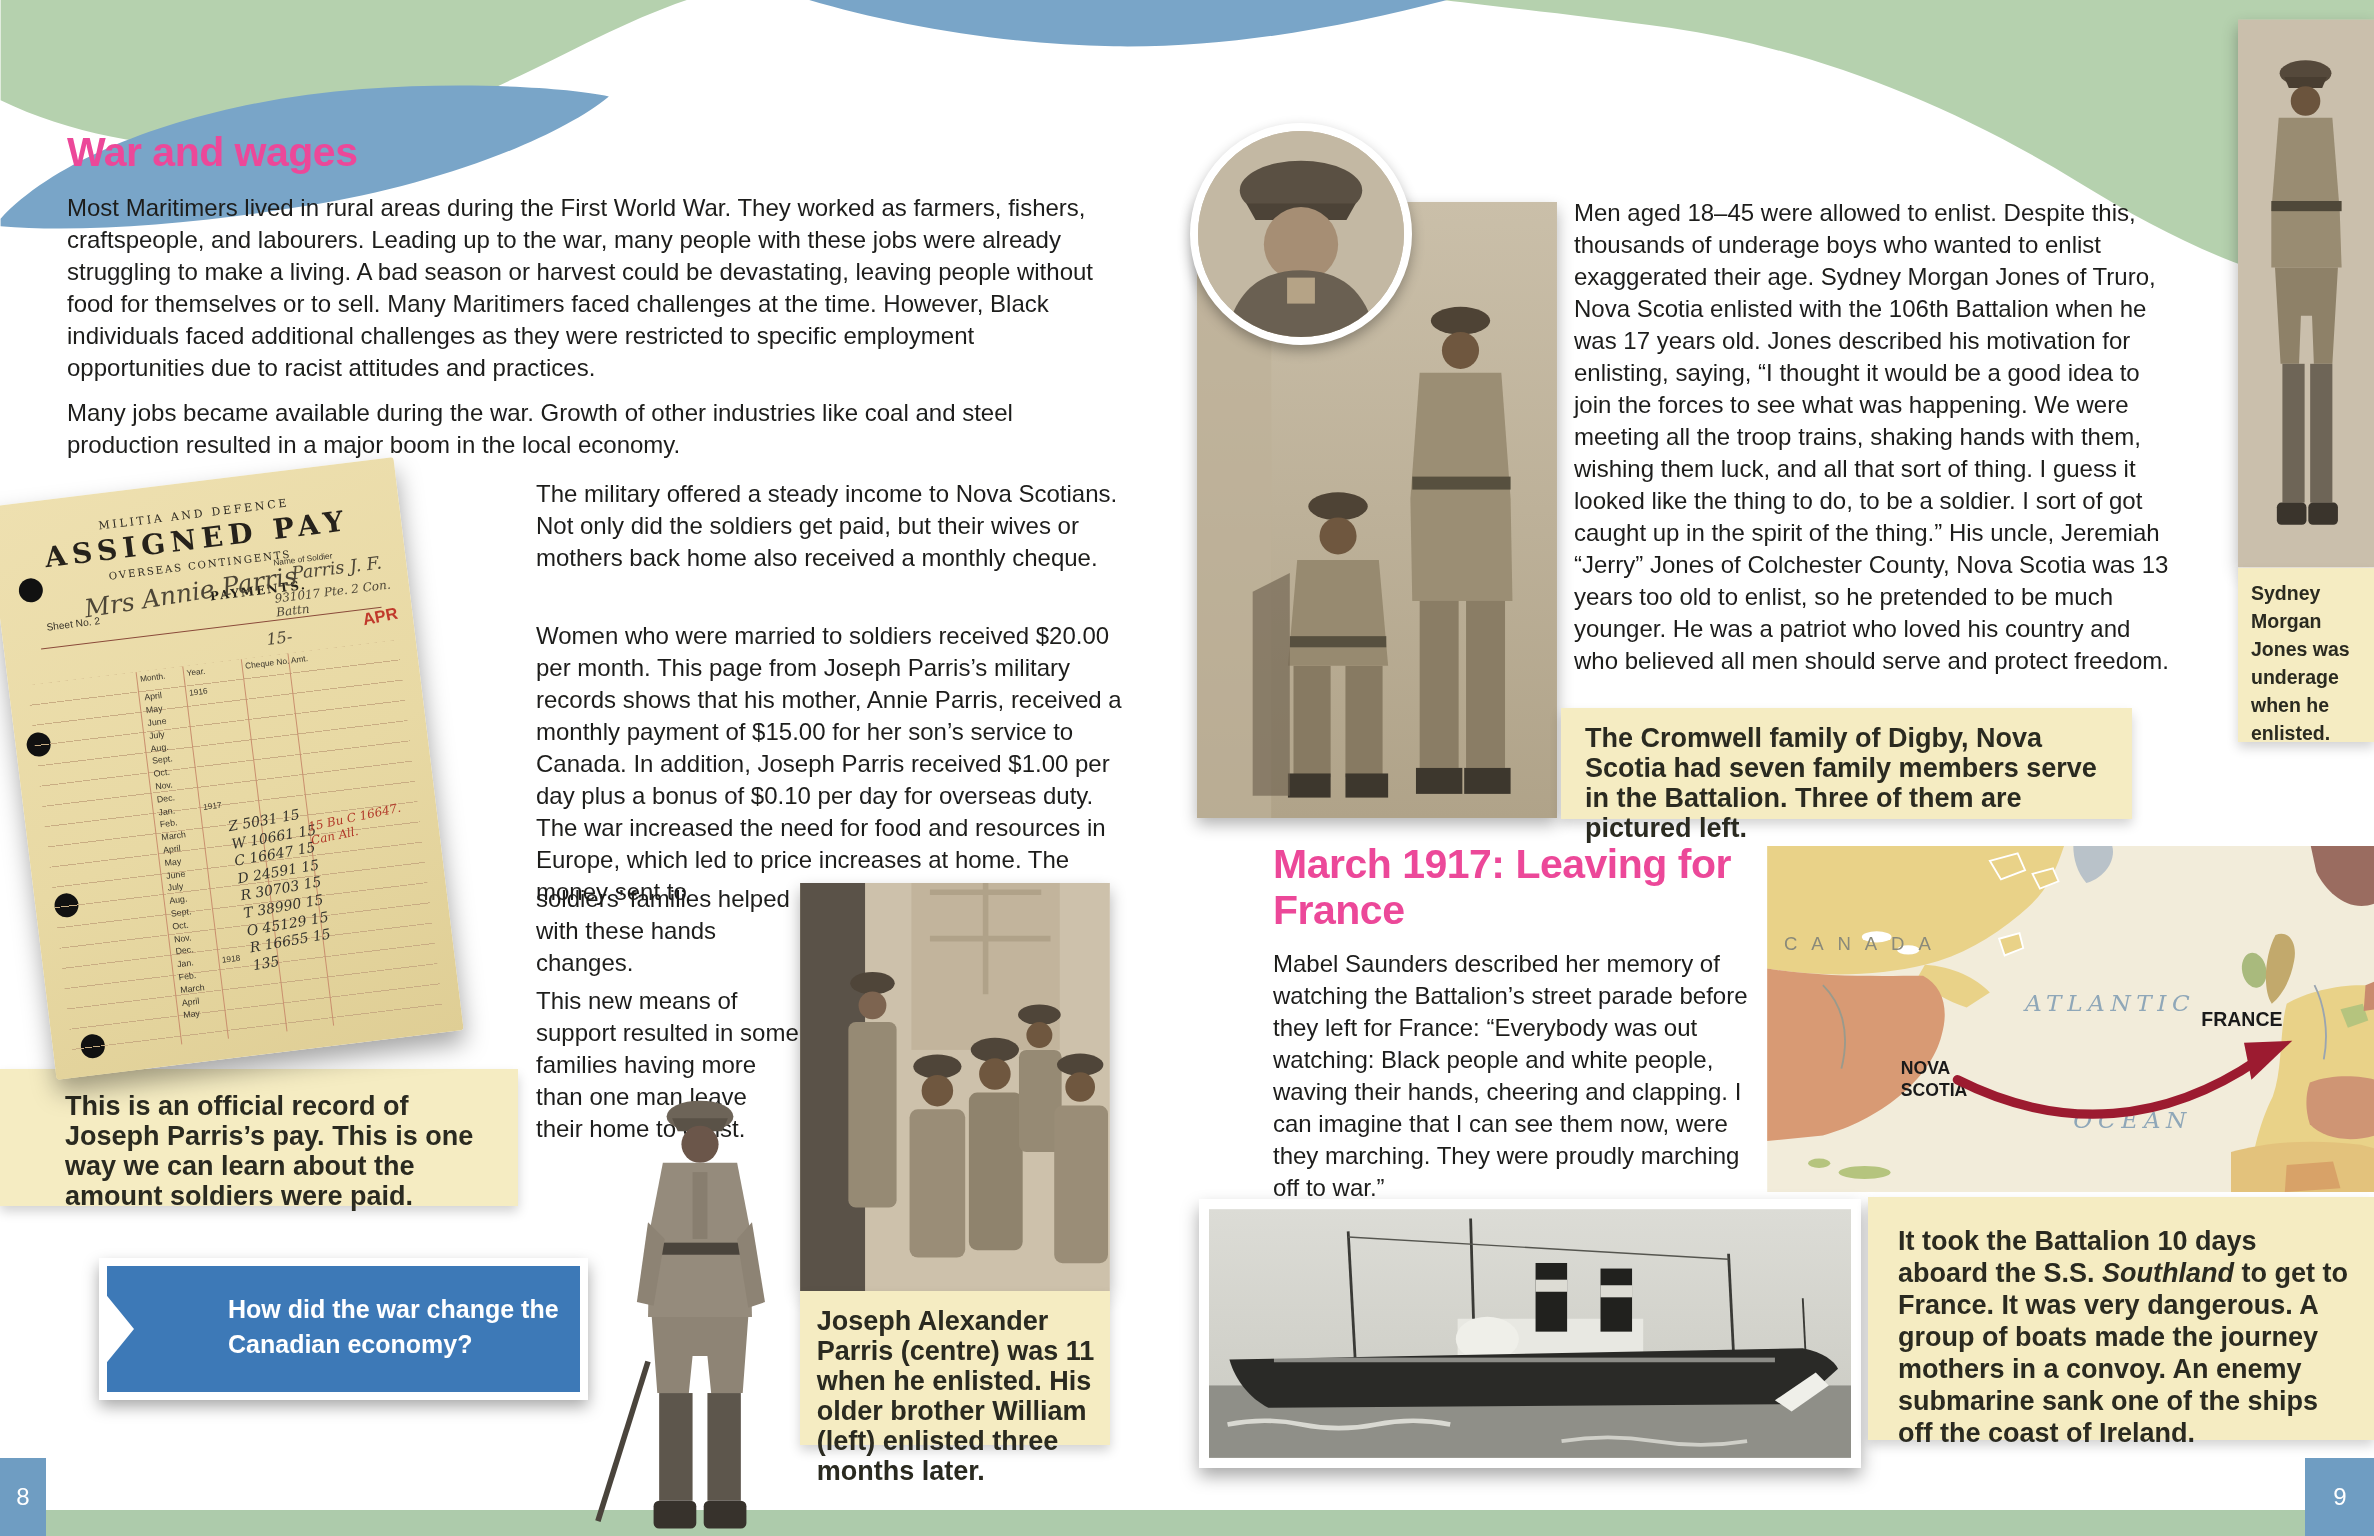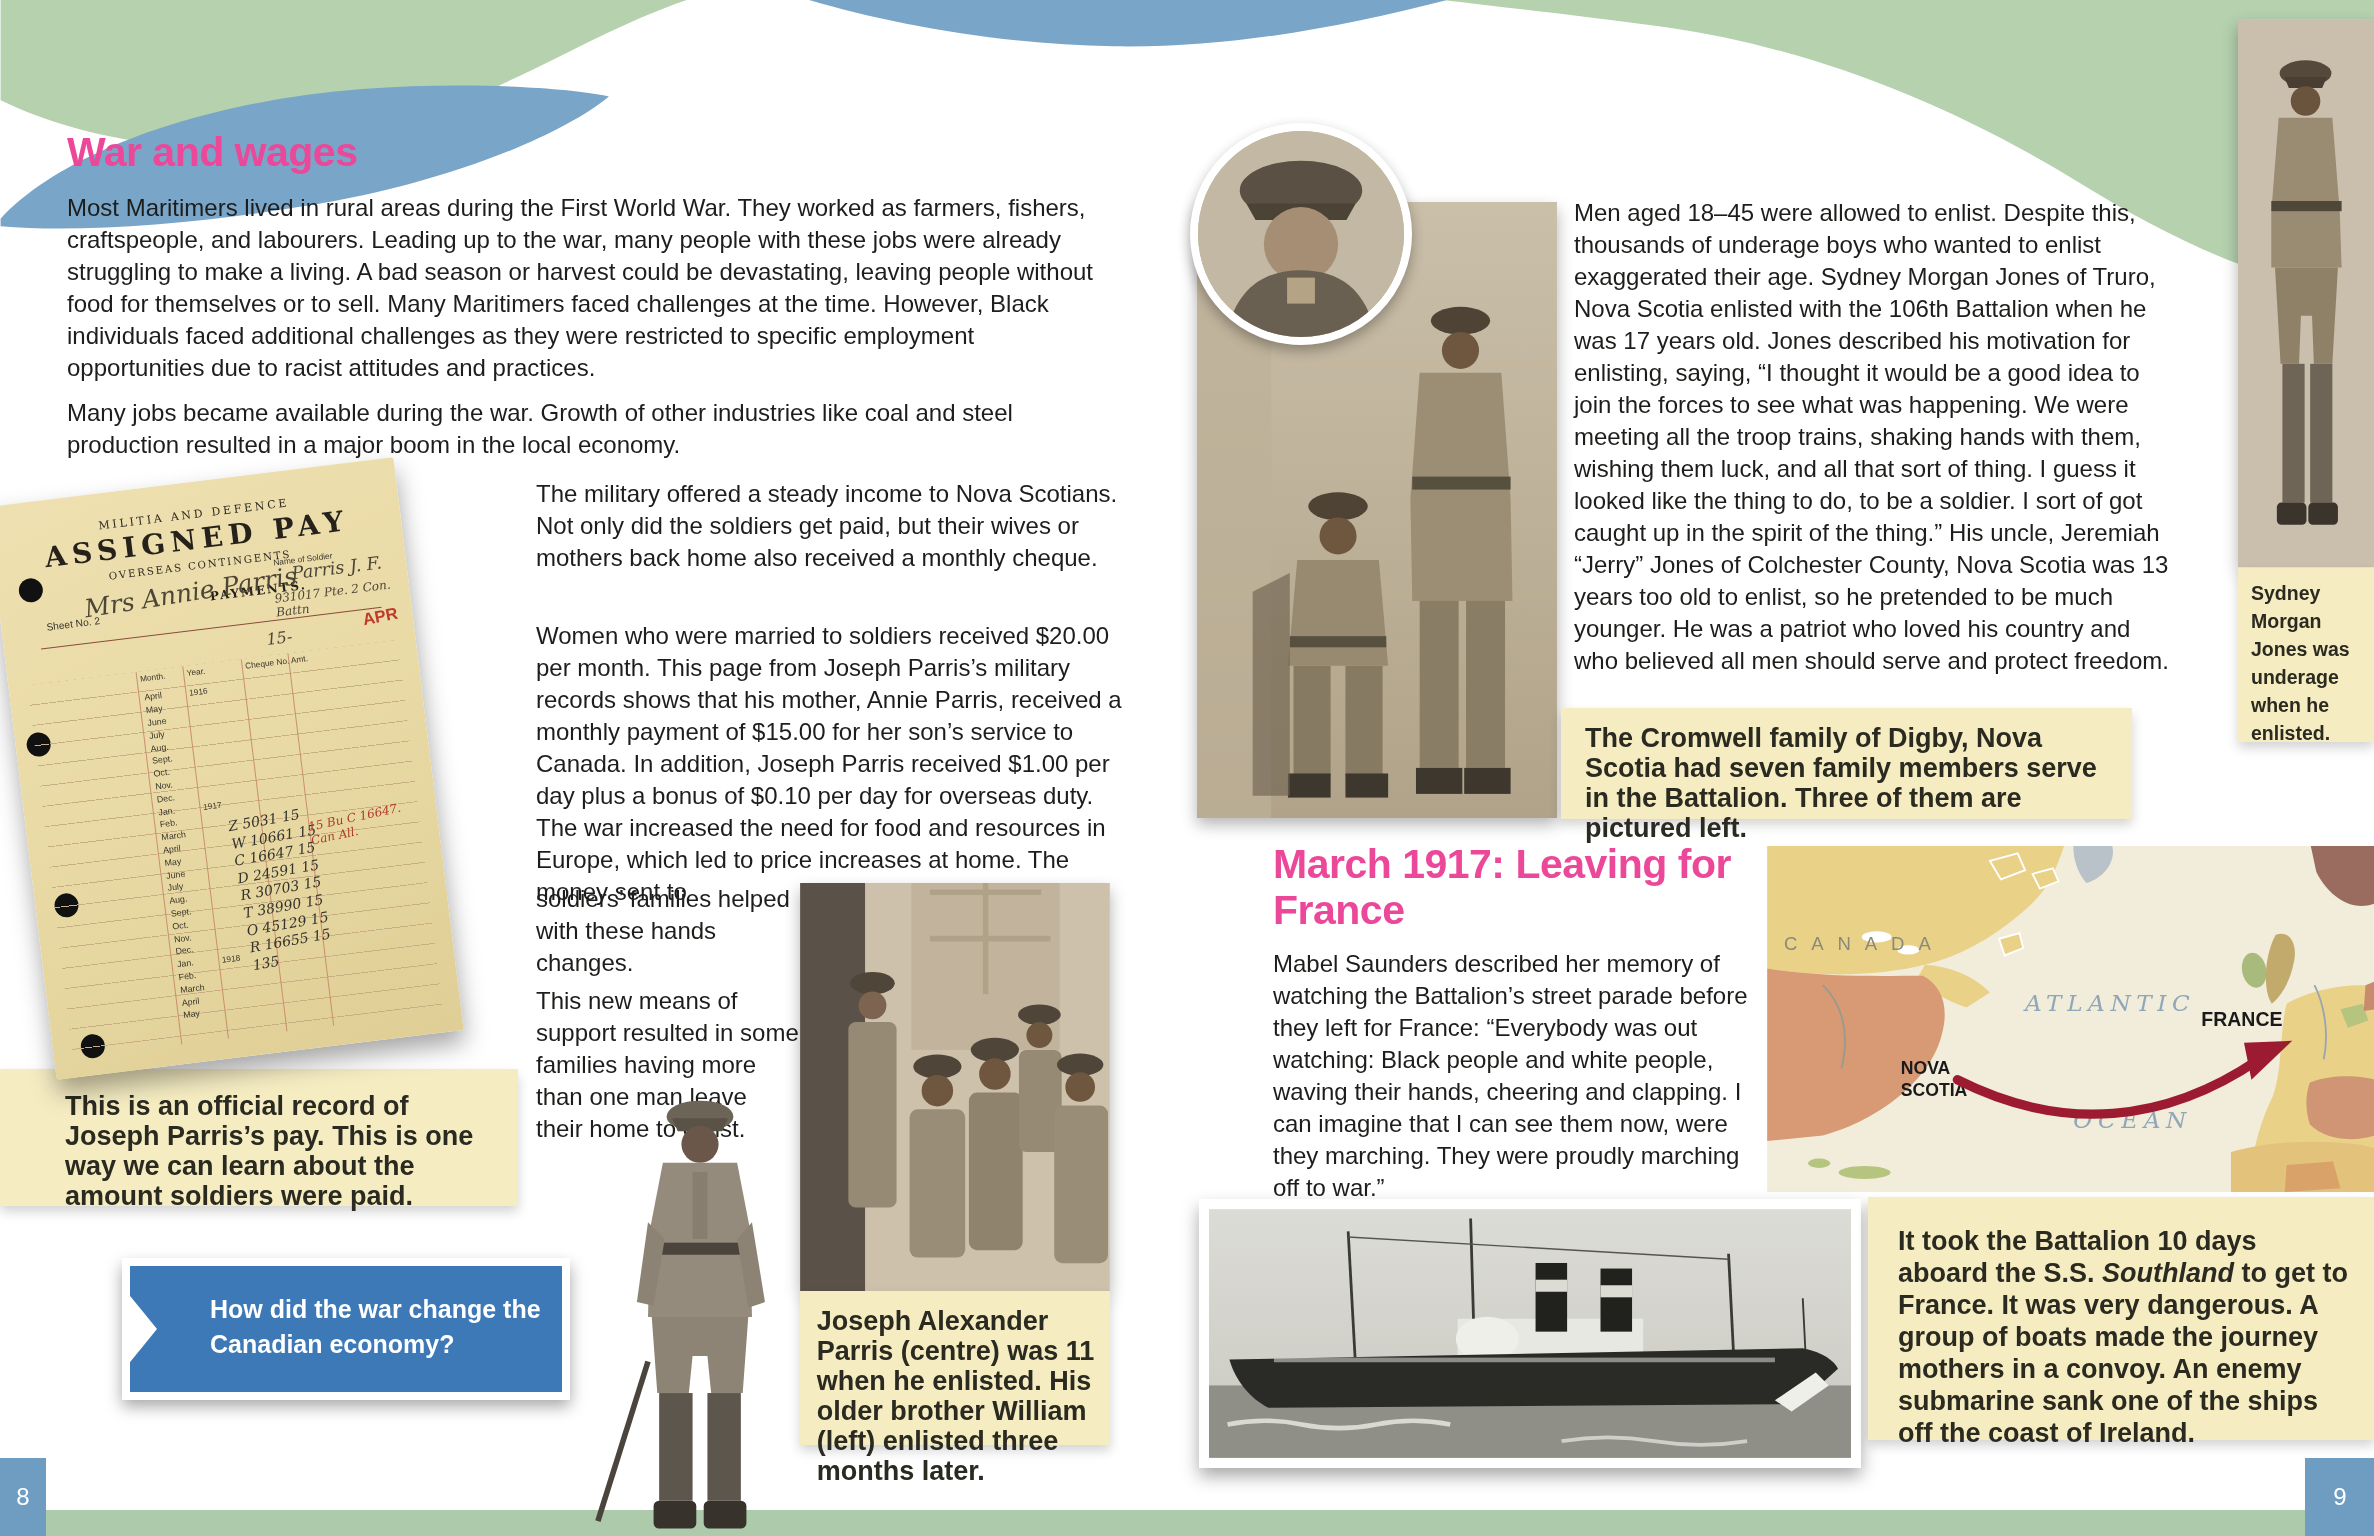--- a/index.html
+++ b/index.html
@@ -154,21 +154,21 @@
       <circle cx="302" cy="220" r="16" fill="#6f573f"></circle>
       <rect x="274" y="240" width="58" height="170" rx="9" fill="#9a8d77"></rect>
       <rect x="0" y="400" width="334" height="40" fill="#8d8off" opacity="0"></rect>
     </svg>
   </div>
 
   <div class="abs caption-box" style="left:800px;top:1291px;width:310px;height:154px;">
     <div class="caption-text" style="margin:15px 15px 0 16.7px;">Joseph Alexander Parris (centre) was 11 when he enlisted. His older brother William (left) enlisted three months later.</div>
   </div>
 
-  <div class="abs banner" style="left:122px;top:1258px;width:432px;height:126px;">
+  <div class="abs banner" style="left:99px;top:1258px;width:432px;height:126px;padding-left:41px;">
     <span class="notch"></span>
     <div class="banner-text" style="margin:26px 18.6px 0 80px;">How did the war change the Canadian economy?</div>
   </div>
 
   <svg class="abs" style="left:583px;top:1083px;z-index:5;" width="234" height="453" viewBox="0 0 252 488">
     <line x1="70" y1="300" x2="16" y2="472" stroke="#4a443c" stroke-width="6"></line>
     <ellipse cx="126" cy="36" rx="36" ry="17" fill="#6d6458"></ellipse>
     <path d="M96,38 h60 l-6,14 h-48 Z" fill="#5a5247"></path>
     <circle cx="126" cy="66" r="20" fill="#6b564a"></circle>
     <path d="M86,86 L166,86 L180,158 L182,252 L70,252 L72,158 Z" fill="#958b7c"></path>

